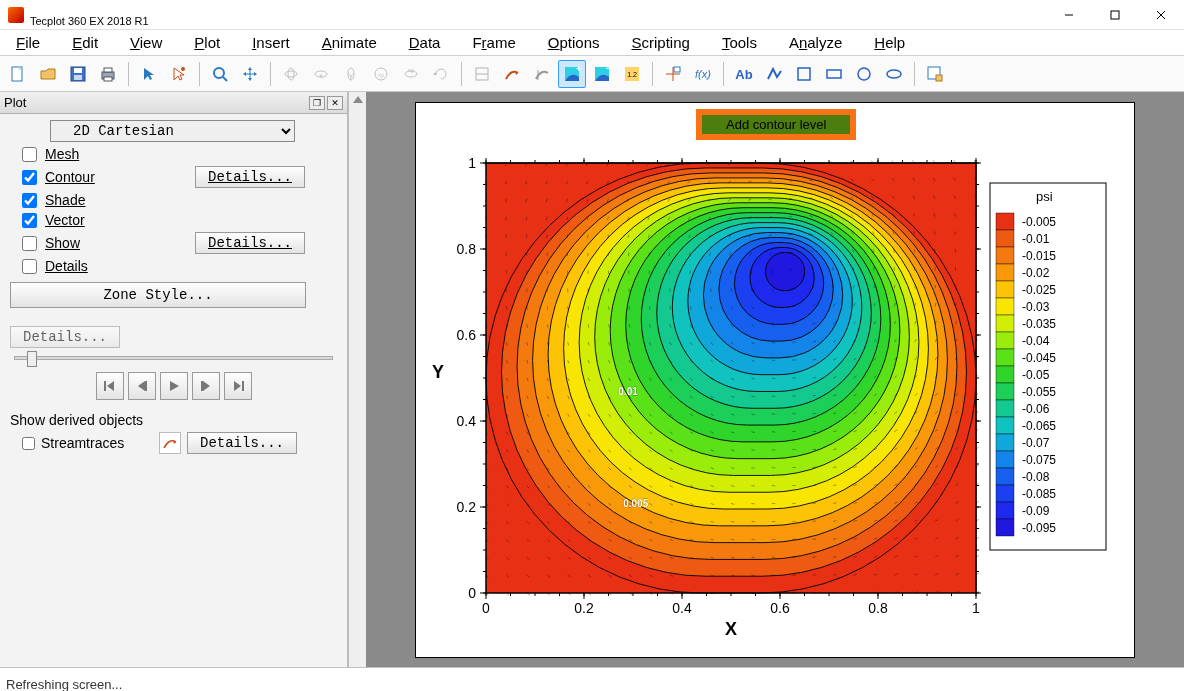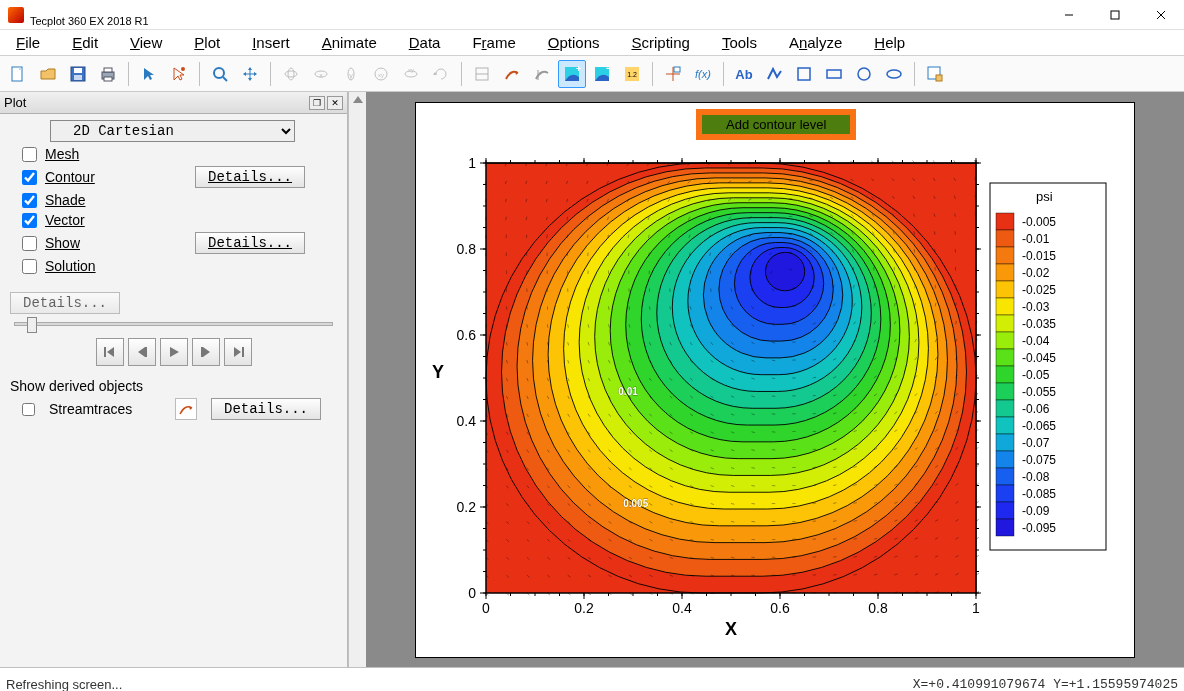--- a/index.html
+++ b/index.html
@@ -29,21 +29,21 @@
 .panel-body .row input[type=checkbox]{width:15px;height:15px;margin-right:8px;}
 .panel-body .row .lbl{flex:0 0 150px;}
 .panel-body .btn{border:1px solid #999;background:linear-gradient(#fefefe,#e4e4e4);padding:2px 12px;font-family:"Courier New",monospace;font-size:14px;min-width:96px;text-align:left;}
 .panel-body .zonebtn{width:296px;display:block;margin:8px auto 0 0;text-align:center;padding:4px 0;}
 .panel-body .solrow{display:flex;align-items:center;margin:18px 0 4px 0;}
 .panel-body .solrow .sollbl{flex:1;color:#888;}
 .panel-body .slider-track{position:relative;height:4px;background:#d8d8d8;border:1px solid #aaa;margin:8px 4px 4px 4px;}
 .panel-body .slider-thumb{position:absolute;left:12px;top:-6px;width:10px;height:16px;background:#eee;border:1px solid #888;}
 .panel-body .playback{display:flex;justify-content:center;gap:4px;margin:12px 0;}
 .panel-body .playback .pctl{width:28px;height:28px;border:1px solid #999;background:linear-gradient(#fefefe,#e4e4e4);display:flex;align-items:center;justify-content:center;}
-.panel-body .strow{display:flex;align-items:center;margin:4px 0 4px 12px;gap:14px;}
+.panel-body .strow{display:flex;align-items:center;margin:4px 0 4px 12px;gap:6px;}
 .panel-body .sticon{width:22px;height:22px;border:1px solid #bbb;background:#fff;display:flex;align-items:center;justify-content:center;}
 .canvaswrap{flex:1;background:#8a8a8a;display:flex;align-items:center;justify-content:center;position:relative;}
 .plotframe{background:#fff;border:1px solid #000;width:720px;height:556px;position:relative;}
 .plotsvg{position:absolute;left:0;top:0;}
 .tooltip{position:absolute;right:0;top:0;transform:translate(60%,-0%);background:#4d7c0f;border:6px solid #f97316;padding:2px 24px;font-size:13px;white-space:nowrap;z-index:5;}
 .statusbar{height:24px;border-top:1px solid #c0c0c0;display:flex;align-items:center;padding:16px 6px;font-size:13px;color:#333;}
 .statusbar .sspacer{flex:1;}
 .sliderV{width:18px;background:#efefef;border-left:1px solid #c0c0c0;display:flex;flex-direction:column;align-items:center;padding-top:2px;}
 .sliderV .arrow{width:0;height:0;border-left:5px solid transparent;border-right:5px solid transparent;border-bottom:7px solid #888;margin:2px;}
 .mono{font-family:"Courier New",monospace;}
@@ -301,23 +301,24 @@
         <input type="checkbox" checked="" style="">
         <span class="lbl">Vector</span>
       </div>
       <div class="row">
         <input type="checkbox" style="">
         <span class="lbl">Show</span>
         <button class="btn">Details...</button>
       </div>
       <div class="row">
         <input type="checkbox" style="">
-        <span class="lbl">Solution</span>
+        <span class="lbl">Details</span>
       </div>
 
+      <button class="btn zonebtn">Zone Style...</button>
 
       <div class="solrow">
         <button class="btn" style="opacity:.6">Details...</button>
       </div>
       <div class="slider-track">
           <div class="slider-thumb"></div>
         </div>
 
       <div class="playback">
         <div class="pctl">
@@ -1207,14 +1208,13 @@
           <rect x="580" y="416" width="18" height="17" fill="#2118e0" stroke="#000" stroke-width="0.4"></rect>
           <text x="606" y="429" font-size="12">-0.095</text>
         </svg>
     </div>
   </div>
 </div>
 
 <div class="statusbar">
   <span>Refreshing screen...</span>
   <div class="sspacer"></div>
-  <span class="mono">X=+0.410991079674  Y=+1.15595974025</span>
 </div>
 
 </body></html>

